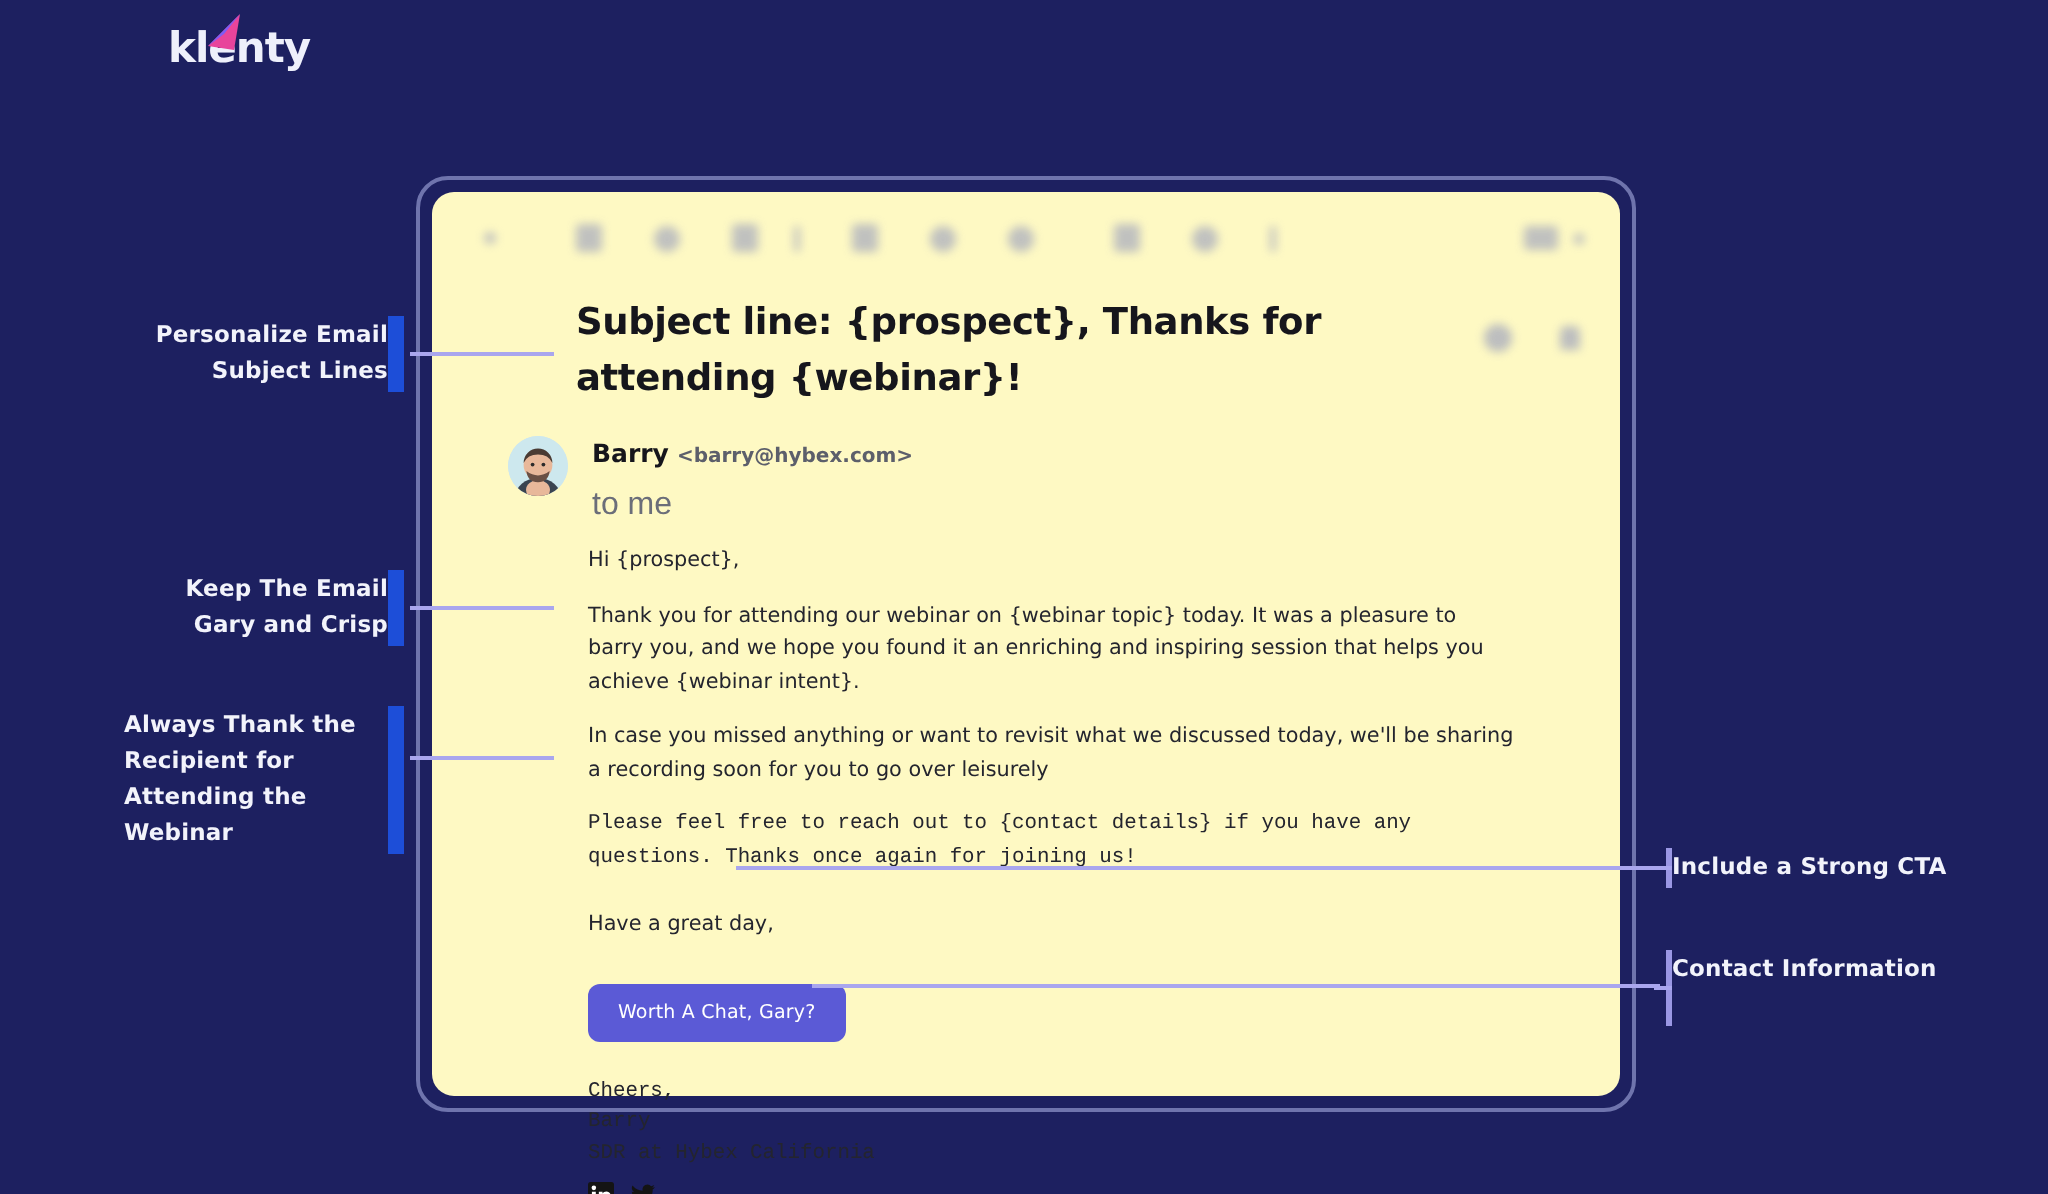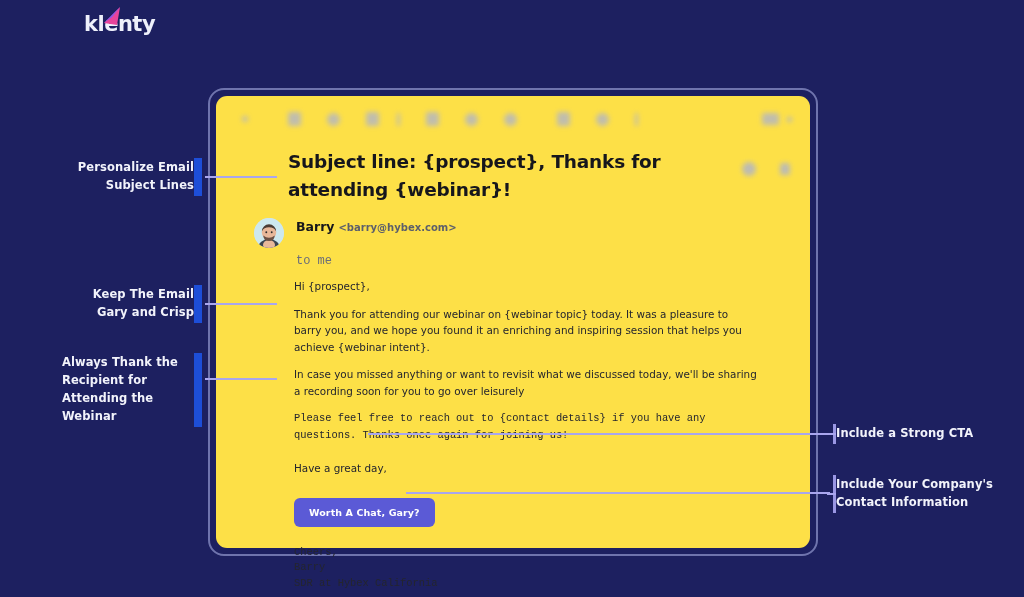--- a/index.html
+++ b/index.html
@@ -26,21 +26,21 @@
   #email-frame {
     position:absolute; left:208px; top:88px;
     width:610px; height:468px;
     border:2px solid #6f74ad;
     border-radius:16px;
     padding:6px;
     background:transparent;
   }
   #email-card {
     width:100%; height:100%;
-    background:#fde047;
+    background:#fef9c3;
     border-radius:11px;
   }
 
   
   #mail-toolbar {
     position:relative;
     height:46px;
     display:flex; align-items:center;
     padding:0 18px 0 26px;
   }
@@ -94,39 +94,39 @@
   }
   #sender-text { padding-top:1px; }
   #sender-line1 {
     font-family:"DejaVu Sans", sans-serif;
     font-size:11.5px; color:#16161c;
     display:flex; align-items:baseline; gap:4px;
   }
   #sender-name { font-weight:700; font-size:12.5px; }
   #sender-email { font-weight:700; font-size:10px; color:#5c5f6b; }
   #sender-to {
-    font-family:Liberation Mono, monospace;
-    font-size:12px; color:#6b6e79; margin-top:20px;
+    font-family:Liberation Sans, sans-serif;
+    font-size:16px; color:#6b6e79; margin-top:10px;
   }
 
   
   #mail-body {
     padding:10px 52px 0 78px;
     font-family:"DejaVu Sans", sans-serif;
     font-size:10.4px; color:#24252e; line-height:16.5px;
   }
   #mail-body p { margin-bottom:11px; }
   #mail-body p.tight { margin-bottom:17px;font-family:Liberation Mono, monospace; }
 
   #cta-button {
     display:inline-block;
     background:#5b5ad6;
     color:#ffffff;
     font-family:"DejaVu Sans", sans-serif;
-    font-size:9.5px; font-weight:700;
+    font-size:9.5px; font-weight:400;
     padding:9px 15px;
     border-radius:6px;
     margin-top:10px; margin-bottom:18px;
     border:none; cursor:pointer;
     letter-spacing:.1px;
   }
 
   #signature {
     font-family:Liberation Mono, monospace;
     font-size:10.4px; color:#24252e; line-height:15.5px;
@@ -278,17 +278,16 @@
 </div>
 <div class="lead" style="left:205px; top:378px; width:72px;"></div>
 
 <div class="anno anno-right" style="left:833px; top:424px; width:180px; height:20px;">
   <div>Include a Strong CTA</div>
 </div>
 <div class="tick" style="left:827px; top:433px;"></div>
 <div class="lead" style="left:368px; top:433px; width:462px;"></div>
 
 <div class="anno anno-right" style="left:833px; top:475px; width:190px; height:38px;">
-  <div>Include Your Company's</div>
   <div>Contact Information</div>
 </div>
 <div class="tick" style="left:827px; top:493px;"></div>
 <div class="lead" style="left:406px; top:492px; width:424px;"></div>
 
 </body></html>

